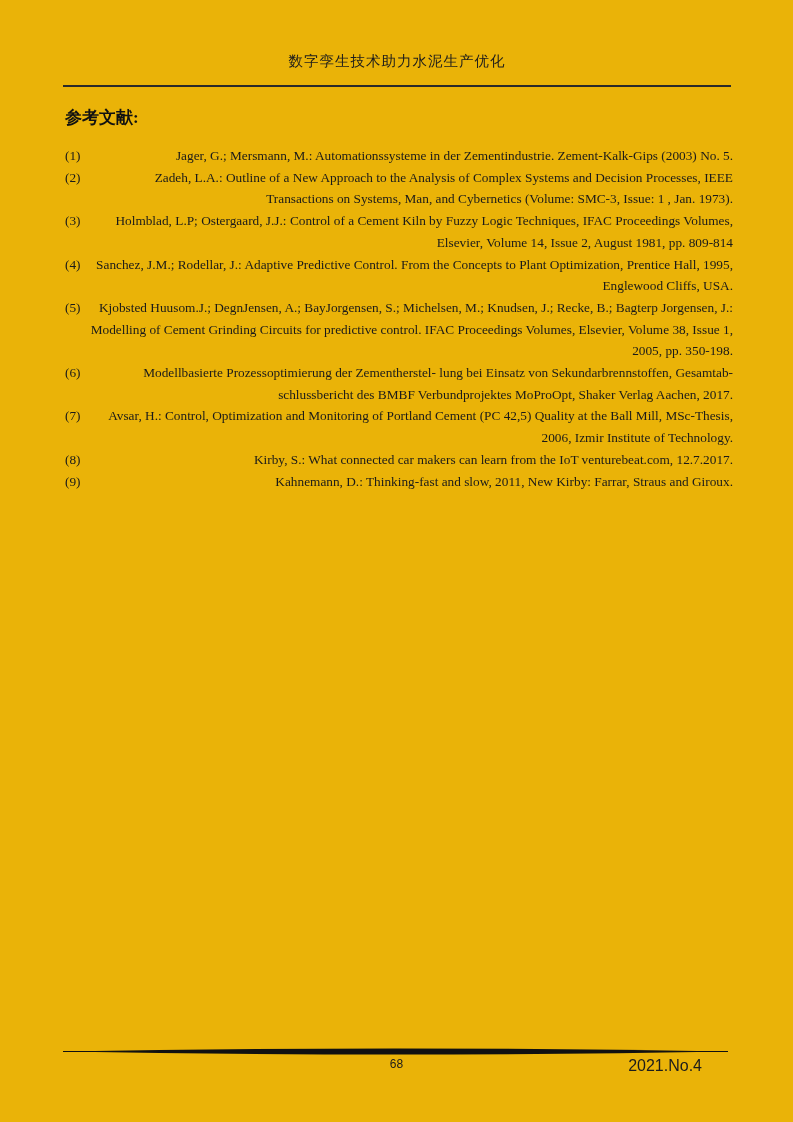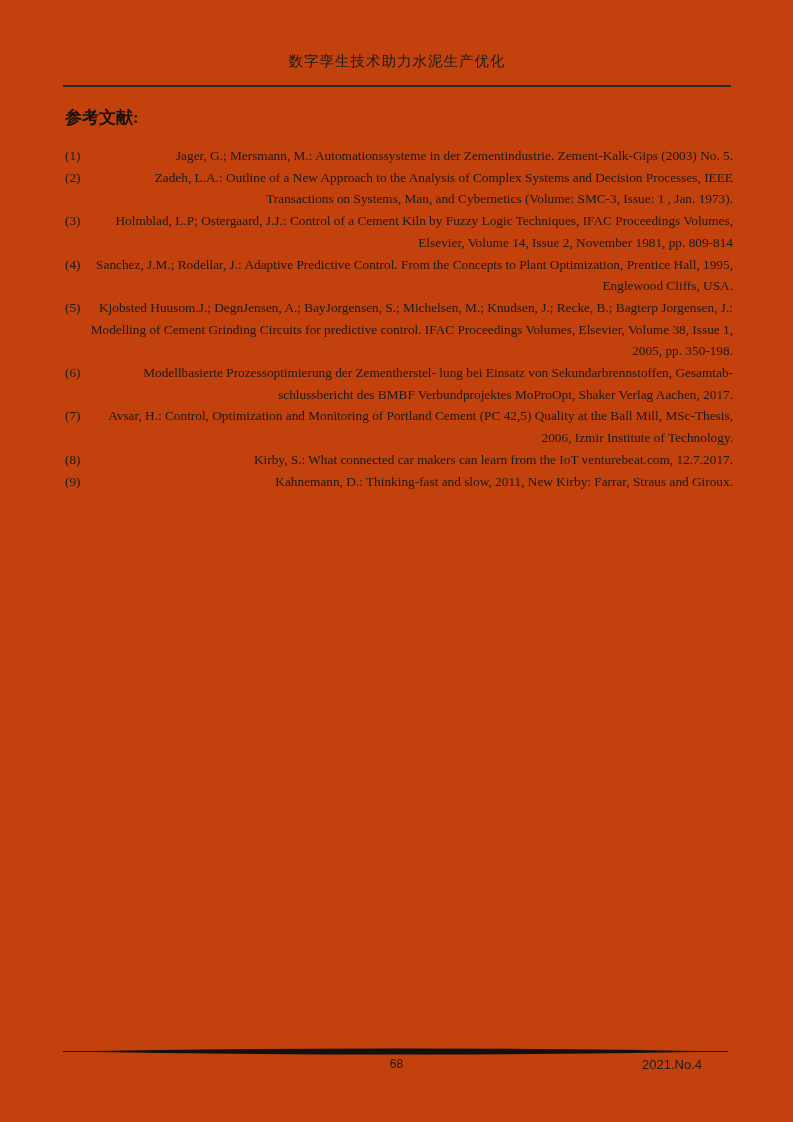--- a/index.html
+++ b/index.html
@@ -4,21 +4,21 @@
 <style>
   html, body {
     margin: 0;
     padding: 0;
     background: #ffffff;
   }
   .page {
     position: relative;
     width: 793px;
     height: 1122px;
-    background: #c2410c;
+    background: #eab308;
     overflow: hidden;
     font-family: "Liberation Serif", "DejaVu Serif", serif;
     color: #1a1a1a;
   }
   
   .page-header {
     position: absolute;
     left: 63px;
     top: 52px;
     width: 668px;
@@ -93,21 +93,21 @@
     text-align: center;
     font-family: "Liberation Sans", "DejaVu Sans", sans-serif;
     font-size: 12px;
     color: #1c1c1c;
   }
   .issue-label {
     position: absolute;
     right: 91px;
     top: 12px;
     font-family: "Liberation Sans", "DejaVu Sans", sans-serif;
-    font-size: 13px;
+    font-size: 16px;
     color: #1c1c1c;
   }
 </style>
 </head>
 <body>
 
 <div class="page">
 
   <header class="page-header">
     <div class="header-title">数字孪生技术助力水泥生产优化</div>
@@ -120,21 +120,21 @@
         <li class="ref-item">
           <span class="ref-num">(1)</span>
           <span class="ref-text">Jager, G.; Mersmann, M.: Automationssysteme in der Zementindustrie. Zement-Kalk-Gips (2003) No. 5.</span>
         </li>
         <li class="ref-item">
           <span class="ref-num">(2)</span>
           <span class="ref-text">Zadeh, L.A.: Outline of a New Approach to the Analysis of Complex Systems and Decision Processes, IEEE Transactions on Systems, Man, and Cybernetics (Volume: SMC-3, Issue: 1 , Jan. 1973).</span>
         </li>
         <li class="ref-item">
           <span class="ref-num">(3)</span>
-          <span class="ref-text">Holmblad, L.P; Ostergaard, J.J.: Control of a Cement Kiln by Fuzzy Logic Techniques, IFAC Proceedings Volumes, Elsevier, Volume 14, Issue 2, November 1981, pp. 809-814</span>
+          <span class="ref-text">Holmblad, L.P; Ostergaard, J.J.: Control of a Cement Kiln by Fuzzy Logic Techniques, IFAC Proceedings Volumes, Elsevier, Volume 14, Issue 2, August 1981, pp. 809-814</span>
         </li>
         <li class="ref-item">
           <span class="ref-num">(4)</span>
           <span class="ref-text">Sanchez, J.M.; Rodellar, J.: Adaptive Predictive Control. From the Concepts to Plant Optimization, Prentice Hall, 1995, Englewood Cliffs, USA.</span>
         </li>
         <li class="ref-item">
           <span class="ref-num">(5)</span>
           <span class="ref-text">Kjobsted Huusom.J.; DegnJensen, A.; BayJorgensen, S.; Michelsen, M.; Knudsen, J.; Recke, B.; Bagterp Jorgensen, J.: Modelling of Cement Grinding Circuits for predictive control. IFAC Proceedings Volumes, Elsevier, Volume 38, Issue 1, 2005, pp. 350-198.</span>
         </li>
         <li class="ref-item">

